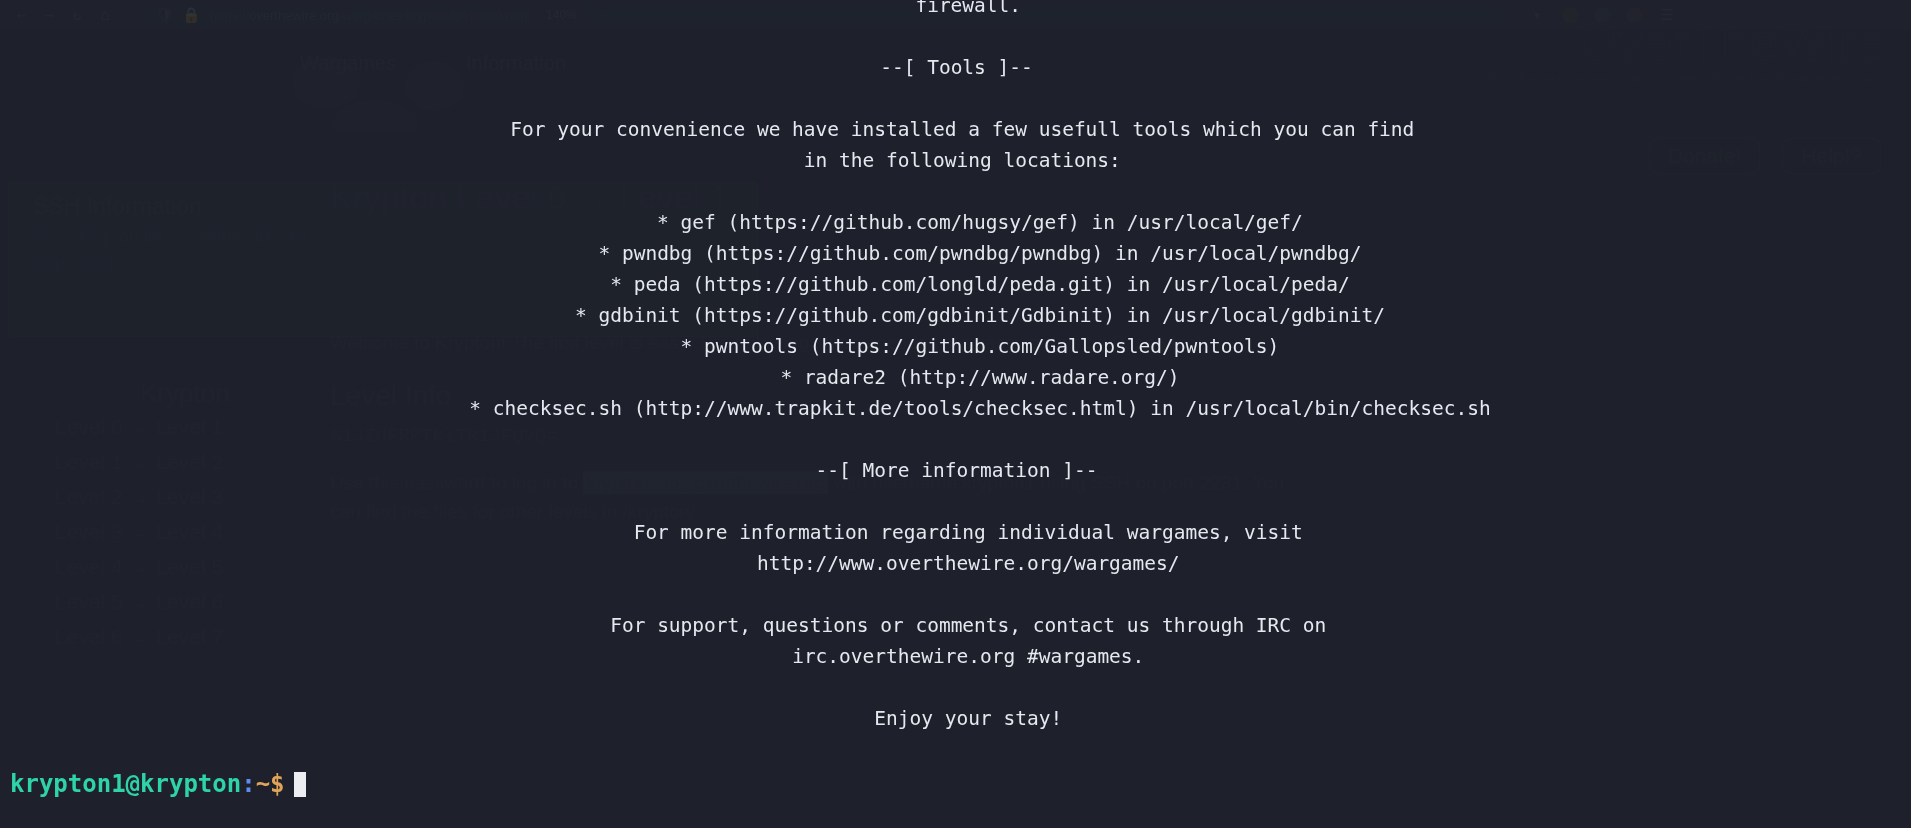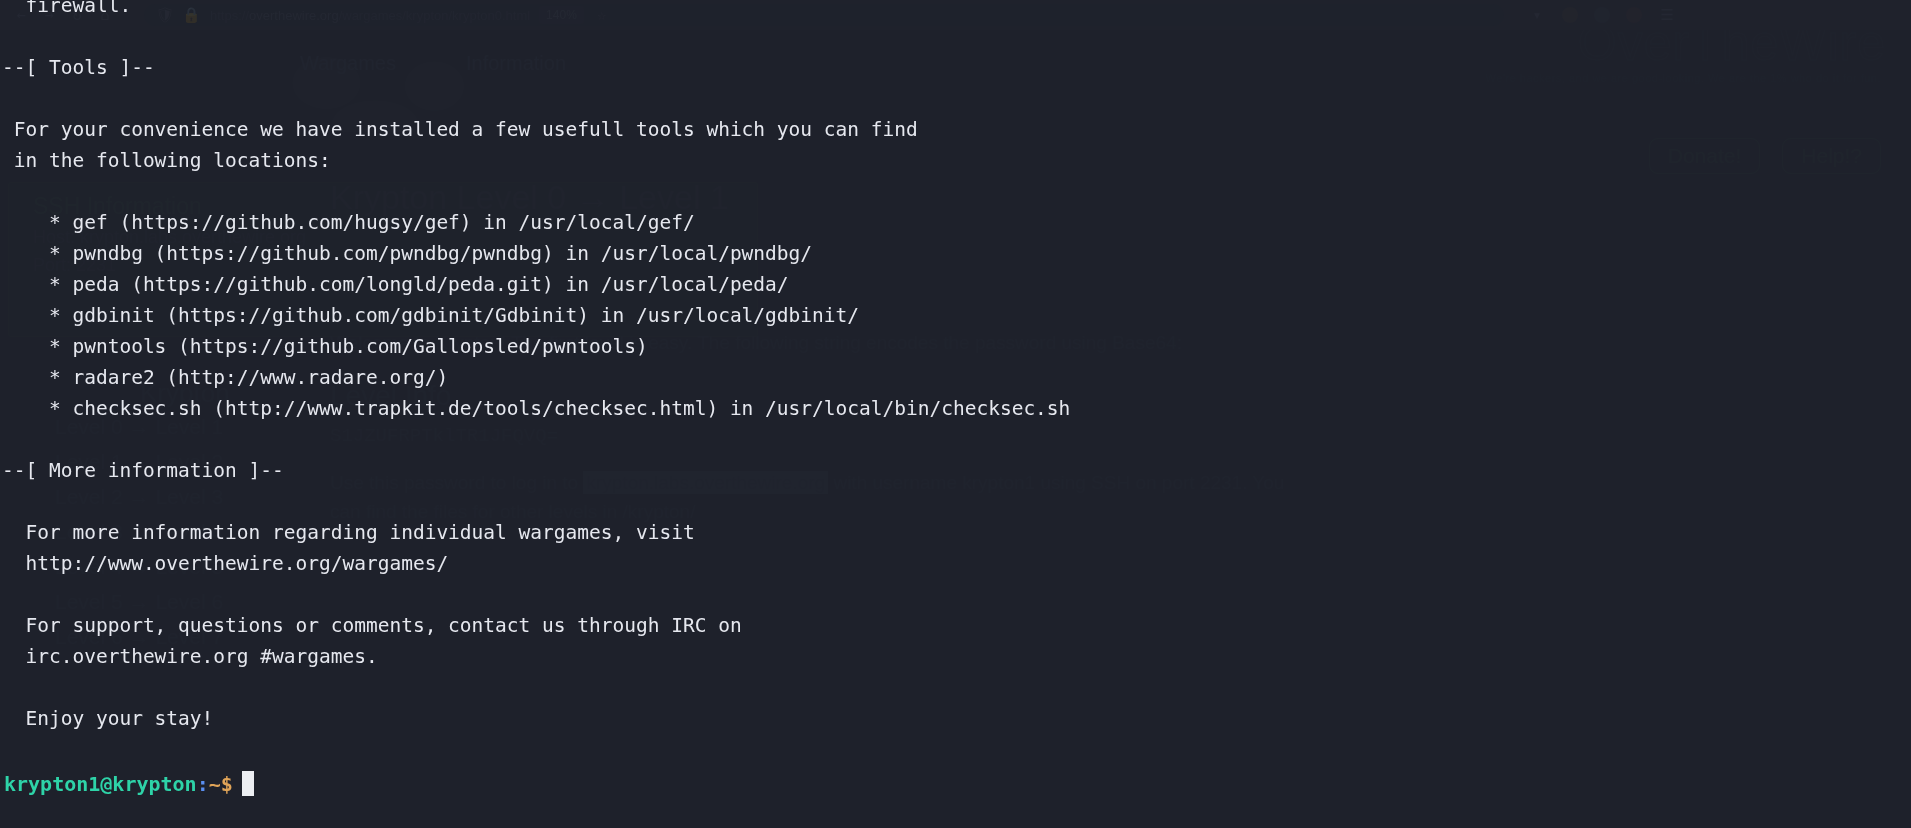--- a/index.html
+++ b/index.html
@@ -235,37 +235,38 @@
     inset: 0;
     z-index: 5;
     background: rgba(30,33,43,0.90);
     font-family: "DejaVu Sans Mono", monospace;
     font-size: 19.5px;
     line-height: 31px;
     color: #e6e8ef;
     padding: 5px;
     white-space: pre;
     letter-spacing: 0px;
+    text-align: center;
   }
   #term-lines {
     position: absolute;
     left: 0; top: -10px;
     width: 100%;
   }
   .tline {
     height: 31px;
     padding-left: 2px;
     white-space: pre;
   }
   .prompt-line {
     position: absolute;
-    left: 4px;
+    left: 10px;
     bottom: 28px;
     font-family: "DejaVu Sans Mono", monospace;
-    font-size: 20px;
+    font-size: 24px;
     font-weight: bold;
     white-space: pre;
   }
   .p-user { color: #2ed3a8; }
   .p-colon { color: #5a8ef0; }
   .p-path { color: #e0a458; }
   .cursor {
     display: inline-block;
     width: 12px;
     height: 25px;

